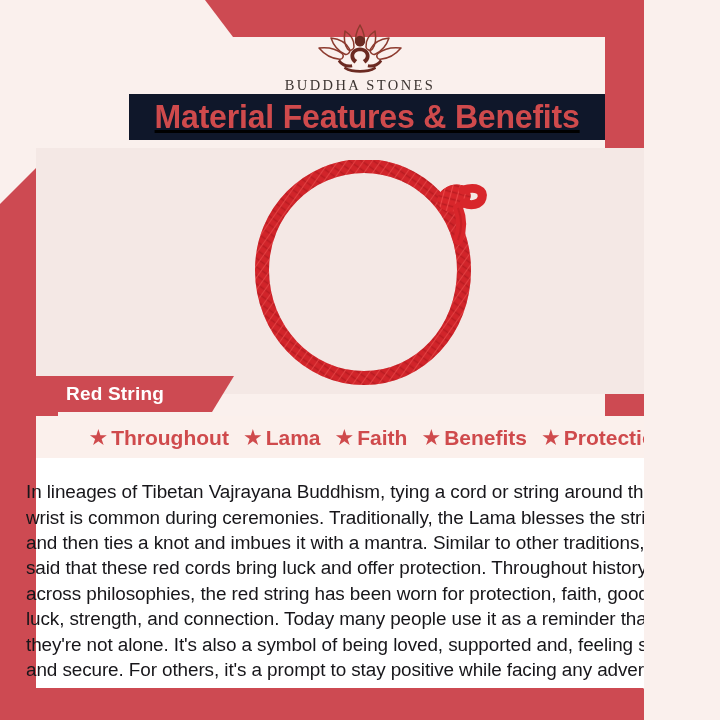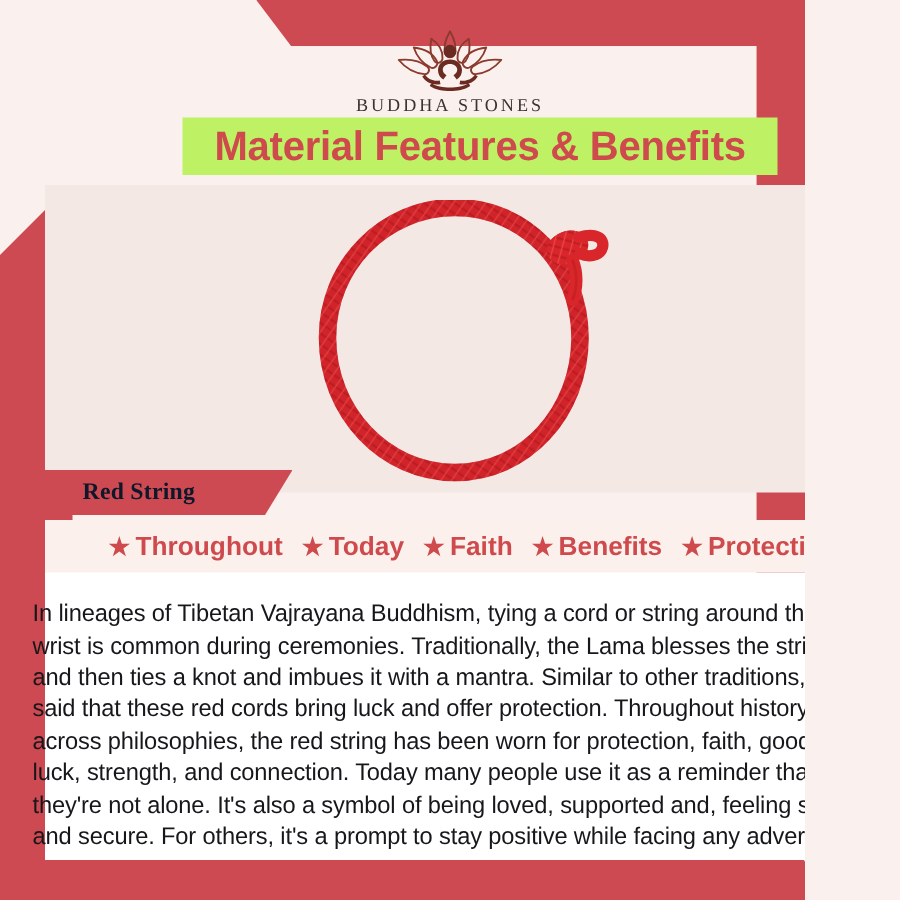--- a/index.html
+++ b/index.html
@@ -95,26 +95,27 @@
     margin-top: 3px;
     font-family: "Liberation Serif", serif;
     font-size: 14.5px;
     letter-spacing: 2.4px;
     color: #3b3330;
   }
 
   
   .title-band {
     position: absolute;
-    left: 146px; top: 94px;
+    left: 129px; top: 94px;
     width: 476px; height: 46px;
-    background: #bef264;
+    background: #0f172a;
     display: flex;
     align-items: center;
     justify-content: center;
+    text-decoration: underline;
   }
   .title-text {
     font-family: "Liberation Sans Narrow", "Liberation Sans", sans-serif;
     font-size: 33px;
     font-weight: bold;
     color: #cf4a4c;
     letter-spacing: -0.2px;
     transform: scaleX(0.97);
   }
 
@@ -131,25 +132,25 @@
     left: 36px; top: 376px;
     height: 36px;
     width: 198px;
     background: #cd4a52;
     clip-path: polygon(0 0, 198px 0, 176px 36px, 0 36px);
     display: flex;
     align-items: center;
   }
   .ribbon-text {
     padding-left: 30px;
-    color: #0f172a;
+    color: #ffffff;
     font-size: 19px;
     font-weight: bold;
     letter-spacing: 0.2px;
-    font-family: Liberation Serif, serif;
+    font-family: Liberation Sans, sans-serif;
   }
 
   
   .features {
     position: absolute;
     left: 36px; top: 420px;
     width: 684px; height: 36px;
     display: flex;
     align-items: center;
     justify-content: center;
@@ -254,21 +255,21 @@
     <span class="ribbon-text">Red String</span>
   </div>
 
   <div class="features">
     <span class="feature">
       <span class="star">★</span>
       <span class="feature-label">Throughout</span>
     </span>
     <span class="feature">
       <span class="star">★</span>
-      <span class="feature-label">Today</span>
+      <span class="feature-label">Lama</span>
     </span>
     <span class="feature">
       <span class="star">★</span>
       <span class="feature-label">Faith</span>
     </span>
     <span class="feature">
       <span class="star">★</span>
       <span class="feature-label">Benefits</span>
     </span>
     <span class="feature">

